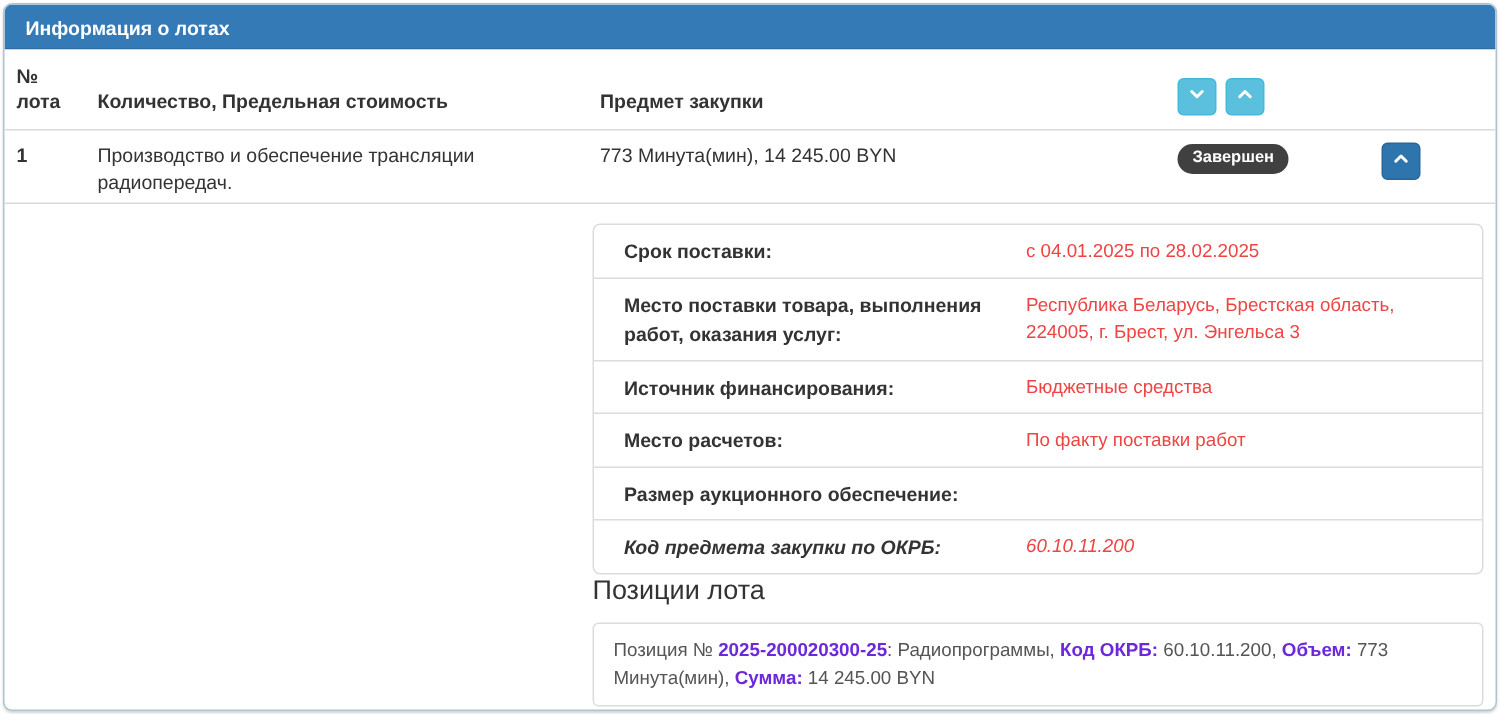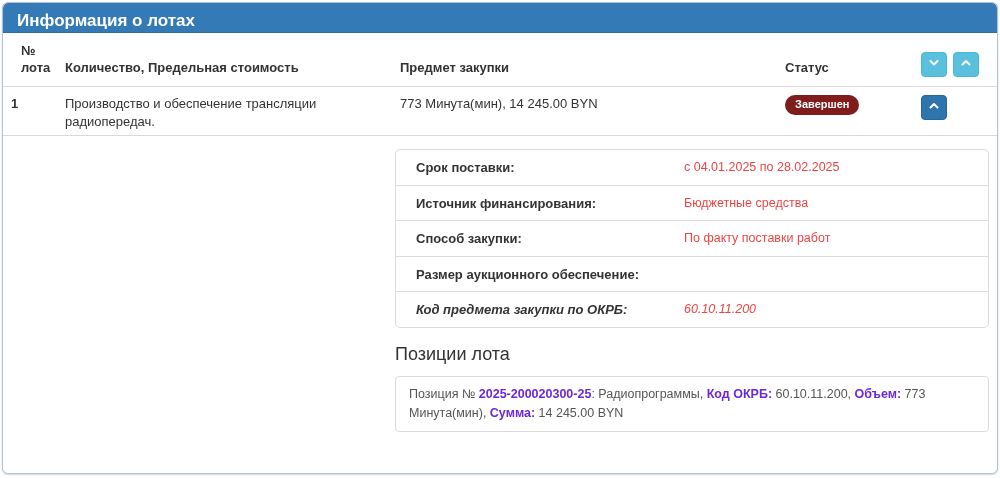--- a/index.html
+++ b/index.html
@@ -14,21 +14,21 @@
     box-shadow: 0 1px 2px rgba(0,0,0,.18);
     background: #fff;
     overflow: hidden;
   }
 
   .panel-header {
     background: #337ab7;
     border-bottom: 1px solid #2e6da4;
     color: #fff;
     font-weight: bold;
-    font-size: 17px;
+    font-size: 13px;
     padding: 8px 14px;
     border-radius: 5px 5px 0 0;
     height: 30px;
   }
 
   .grid-row {
     display: grid;
     grid-template-columns: 54px 335px 385px 136px 1fr;
     padding-left: 8px;
     padding-right: 8px;
@@ -37,21 +37,21 @@
   .thead-row {
     align-items: end;
     min-height: 54px;
     padding-top: 8px;
     padding-bottom: 9px;
     border-bottom: 1px solid #d9d9d9;
     font-weight: bold;
     font-size: 13px;
     color: #333;
   }
-  .th-num { width: 46px; line-height: 1.45; margin-left: 10px; }
+  .th-num { width: 46px; line-height: 1.45; }
   .cell { padding-right: 10px; line-height: 1.35; }
 
   .btn-group { display: flex; gap: 6px; align-items: flex-end; }
   .icon-btn {
     width: 26px; height: 25px;
     border-radius: 4px;
     display: flex; align-items: center; justify-content: center;
     padding: 0; cursor: pointer;
   }
   .btn-info { background: #5bc0de; border: 1px solid #46b8da; }
@@ -60,21 +60,21 @@
   .lot-row {
     align-items: start;
     padding-top: 8px;
     padding-bottom: 5px;
     border-bottom: 1px solid #d9d9d9;
     font-size: 13px;
   }
   .lot-num { font-weight: bold; }
   .badge {
     display: inline-block;
-    background: #7f1d1d;
+    background: #404040;
     color: #fff;
     font-size: 11px;
     font-weight: bold;
     line-height: 1;
     padding: 4px 10px 5px;
     border-radius: 10px;
   }
 
   .details { padding: 13px 8px 20px 392px; }
 
@@ -103,21 +103,21 @@
     flex: 1;
     font-size: 12.5px;
     color: #ef4444;
     line-height: 1.5;
   }
 
   .positions-title {
     font-size: 18px;
     font-weight: 400;
     color: #333;
-    margin: 16px 0 11px;
+    margin: 0 0 11px;
   }
 
   .position-box {
     width: 594px;
     border: 1px solid #dcdcdc;
     border-radius: 4px;
     padding: 8px 13px;
     font-size: 12.5px;
     color: #555;
     line-height: 1.55;
@@ -130,21 +130,20 @@
 <div class="panel">
 
   <div class="panel-header">
     <span>Информация о лотах</span>
   </div>
 
   <div class="grid-row thead-row">
     <div class="cell th-num">№ лота</div>
     <div class="cell">Количество, Предельная стоимость</div>
     <div class="cell">Предмет закупки</div>
-    <div class="cell">Статус</div>
     <div class="btn-group">
       <button class="icon-btn btn-info">
         <span>
           <svg width="12" height="12" viewBox="0 0 12 12">
               <polyline points="2.5,4 6,7.5 9.5,4" fill="none" stroke="#fff" stroke-width="2" stroke-linecap="round" stroke-linejoin="round"></polyline>
             </svg>
         </span>
       </button>
       <button class="icon-btn btn-info">
         <span>
@@ -175,25 +174,29 @@
   </div>
 
   <div class="details">
 
     <div class="details-table">
       <div class="detail-row">
         <div class="d-label">Срок поставки:</div>
         <div class="d-value">с 04.01.2025 по 28.02.2025</div>
       </div>
       <div class="detail-row">
+        <div class="d-label">Место поставки товара, выполнения работ, оказания услуг:</div>
+        <div class="d-value">Республика Беларусь, Брестская область, 224005, г. Брест, ул. Энгельса 3</div>
+      </div>
+      <div class="detail-row">
         <div class="d-label">Источник финансирования:</div>
         <div class="d-value">Бюджетные средства</div>
       </div>
       <div class="detail-row">
-        <div class="d-label">Способ закупки:</div>
+        <div class="d-label">Место расчетов:</div>
         <div class="d-value">По факту поставки работ</div>
       </div>
       <div class="detail-row">
         <div class="d-label">Размер аукционного обеспечение:</div>
       </div>
       <div class="detail-row">
         <div class="d-label">Код предмета закупки по ОКРБ:</div>
         <div class="d-value">60.10.11.200</div>
       </div>
     </div>

